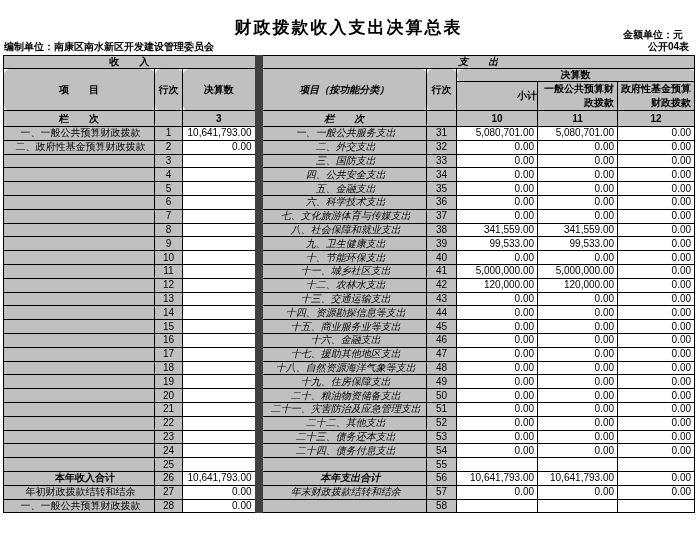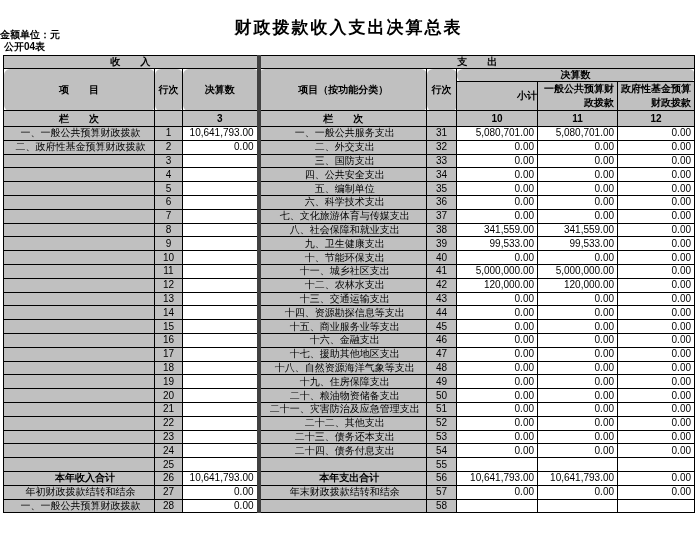--- a/index.html
+++ b/index.html
@@ -7,21 +7,21 @@
   body {
     width:697px; height:557px; background:#ffffff; color:#000;
     font-family:"Liberation Sans","DejaVu Sans",sans-serif;
     overflow:hidden; position:relative;
   }
   .title {
     text-align:center; font-size:17px; font-weight:bold;
     letter-spacing:2px; padding-top:16px; height:24px;
   }
   .unit-note {
-    font-size:10px; font-weight:bold;
+    text-align:right; font-size:10px; font-weight:bold;
     margin:4px 14px 0 0; height:12px;
   }
   .meta-row {
     display:flex; justify-content:space-between; align-items:flex-end;
     font-size:10px; font-weight:bold; margin:1px 8px 1px 4px; height:13px;
   }
   table {
     border-collapse:collapse; table-layout:fixed;
     margin-left:3px; width:691px;
   }
@@ -29,34 +29,35 @@
     border:1px solid #000; font-size:10px; padding:0;
     overflow:hidden; white-space:nowrap; font-weight:normal;
     vertical-align:middle; line-height:12px;
   }
   th { font-weight:bold;margin-left:29px; }
   .g, thead th { background:#c0c0c0; }
   .amt { background:#ffffff; text-align:right; padding-right:3px; }
   .lbl { text-align:center; padding-left:3px; }
   .no  { text-align:center; }
   .sum { text-align:center; font-weight:bold; padding-left:12px; }
-  .divl { border-left:4px solid #404040; }
+  .divl { border-left:8px solid #404040;font-style:italic; }
   .wrap { white-space:normal; padding:0 3px; line-height:14px; }
   tr.h1 th { height:13px; }
   tr.h2 th { height:13px;border-radius:6px; }
   tr.h3 th { height:22px;text-align:right; }
   tr.h4 th { height:16px; }
   tbody td { height:13.8px; }
 </style>
 </head>
 <body>
 
 <div class="title">财政拨款收入支出决算总表</div>
 <div class="unit-note">金额单位：元</div>
 <div class="meta-row">
+  <span>编制单位：南康区南水新区开发建设管理委员会</span>
   <span>公开04表</span>
 </div>
 
 <table>
   <colgroup>
     <col style="width:151px">
       <col style="width:28px">
       <col style="width:76px">
     <col style="width:168px">
       <col style="width:30px">
@@ -131,21 +132,21 @@
         <td class="lbl g divl">四、公共安全支出</td>
         <td class="no g">34</td>
         <td class="amt">0.00</td>
         <td class="amt">0.00</td>
         <td class="amt">0.00</td>
       </tr>
       <tr>
         <td class="lbl g"></td>
         <td class="no g">5</td>
         <td class="amt"></td>
-        <td class="lbl g divl">五、编制单位</td>
+        <td class="lbl g divl">五、金融支出</td>
         <td class="no g">35</td>
         <td class="amt">0.00</td>
         <td class="amt">0.00</td>
         <td class="amt">0.00</td>
       </tr>
       <tr>
         <td class="lbl g"></td>
         <td class="no g">6</td>
         <td class="amt"></td>
         <td class="lbl g divl">六、科学技术支出</td>

